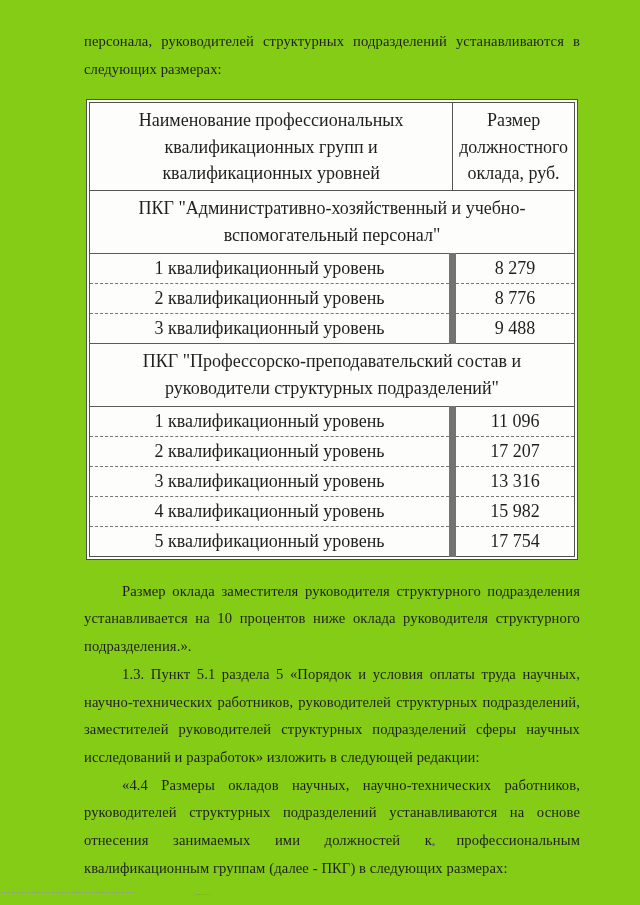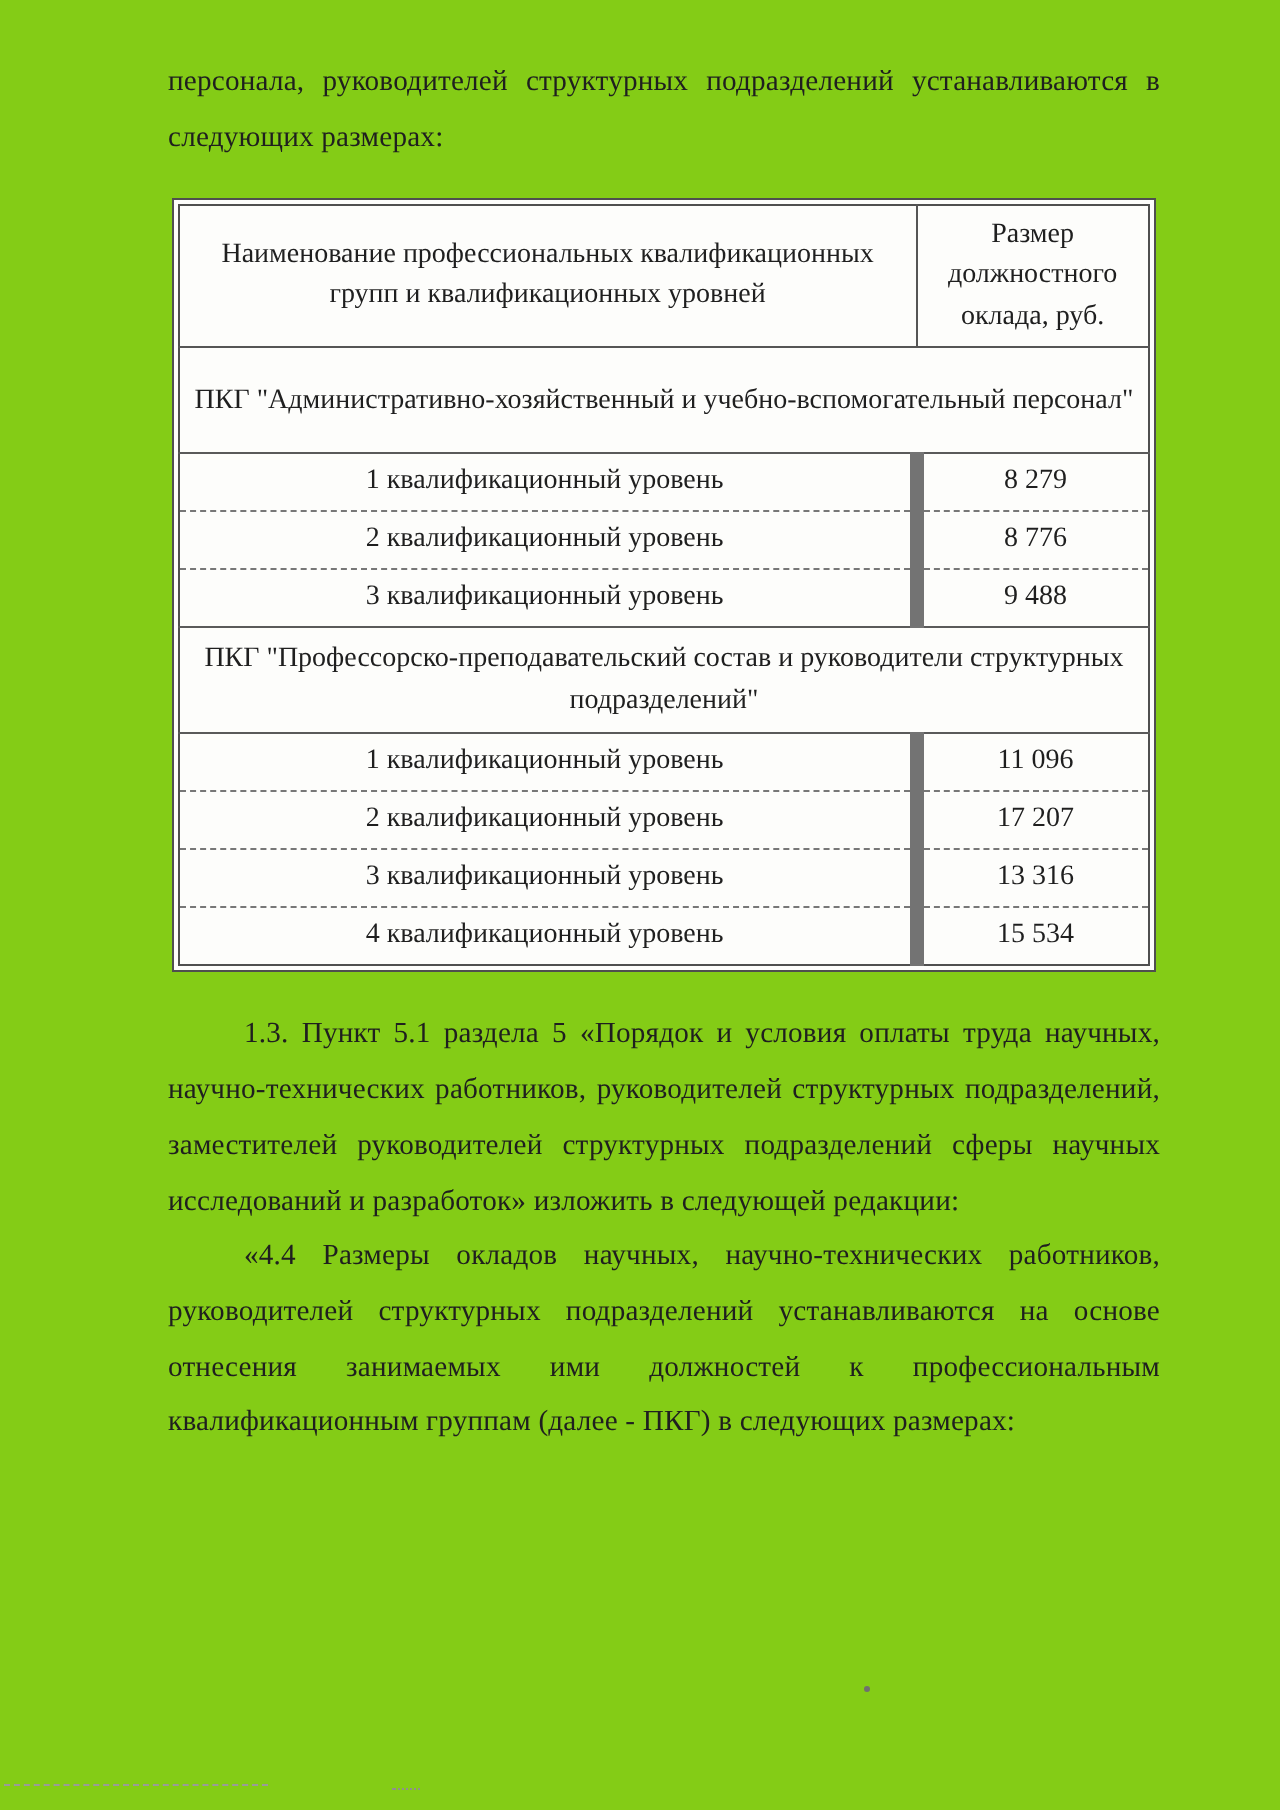--- a/index.html
+++ b/index.html
@@ -27,21 +27,21 @@
   .table-wrap {
     margin: 16px 2px 18px 2px;
     border: 1px solid #4f4f4f;
     padding: 2px;
     background: #fdfdfb;
   }
   table.salary {
     width: 100%;
     border-collapse: collapse;
     border: 1px solid #4f4f4f;
-    font-size: 14px;
+    font-size: 18px;
   }
   table.salary td, table.salary th {
     padding: 4px 6px;
     text-align: center;
     vertical-align: middle;
     font-weight: normal;
   }
   th.name-col {
     width: 76%;
     border-right: 1px solid #555;
@@ -136,26 +136,31 @@
         <tr class="level-row">
           <td class="level-cell">2 квалификационный уровень</td>
           <td class="salary-cell">17 207</td>
         </tr>
         <tr class="level-row">
           <td class="level-cell">3 квалификационный уровень</td>
           <td class="salary-cell">13 316</td>
         </tr>
         <tr class="level-row">
           <td class="level-cell">4 квалификационный уровень</td>
-          <td class="salary-cell">15 534</td>
+          <td class="salary-cell">15 982</td>
+        </tr>
+        <tr class="level-row">
+          <td class="level-cell">5 квалификационный уровень</td>
+          <td class="salary-cell">17 754</td>
         </tr>
       </tbody>
     </table>
   </div>
 
+  <p class="para indent">Размер оклада заместителя руководителя структурного подразделения устанавливается на 10 процентов ниже оклада руководителя структурного подразделения.».</p>
   <p class="para indent">1.3. Пункт 5.1 раздела 5 «Порядок и условия оплаты труда научных, научно-технических работников, руководителей структурных подразделений, заместителей руководителей структурных подразделений сферы научных исследований и разработок» изложить в следующей редакции:</p>
   <p class="para indent">«4.4 Размеры окладов научных, научно-технических работников, руководителей структурных подразделений устанавливаются на основе отнесения занимаемых ими должностей к профессиональным квалификационным группам (далее - ПКГ) в следующих размерах:</p>
 
   <div class="artifact-dot"></div>
   <div class="artifact-dash"></div>
   <div class="artifact-dash2"></div>
 
 </div>
 
 </body></html>

